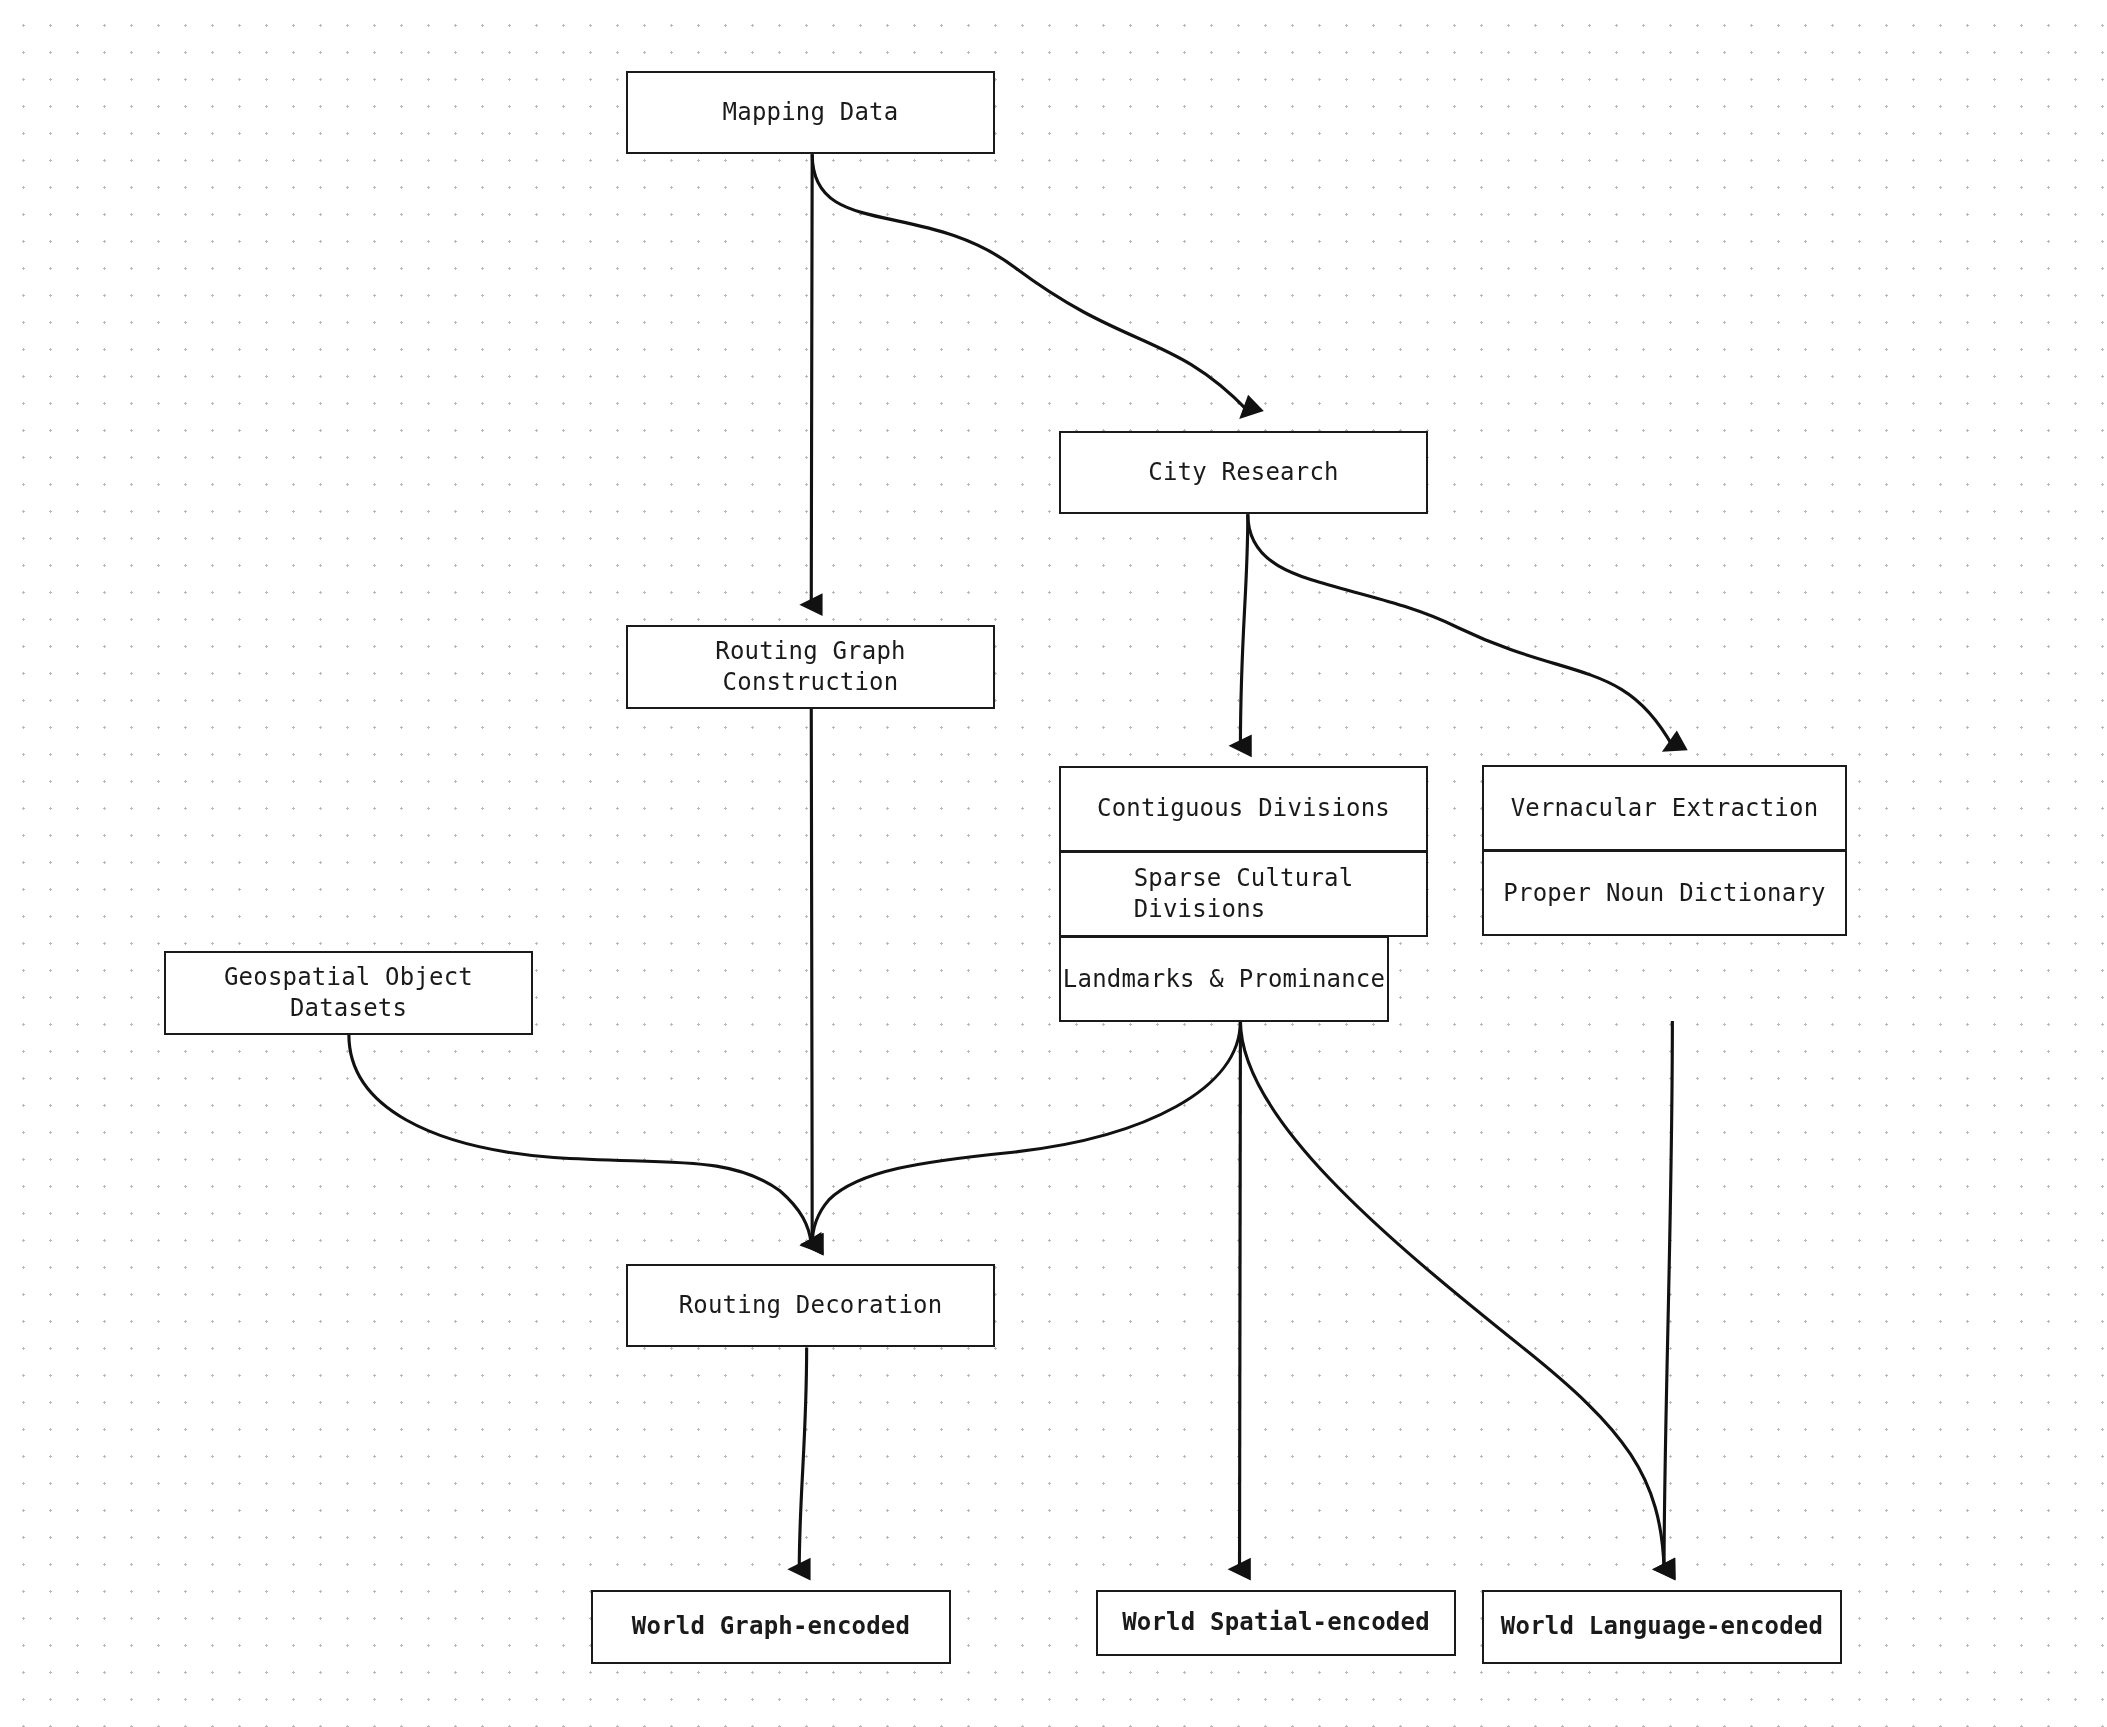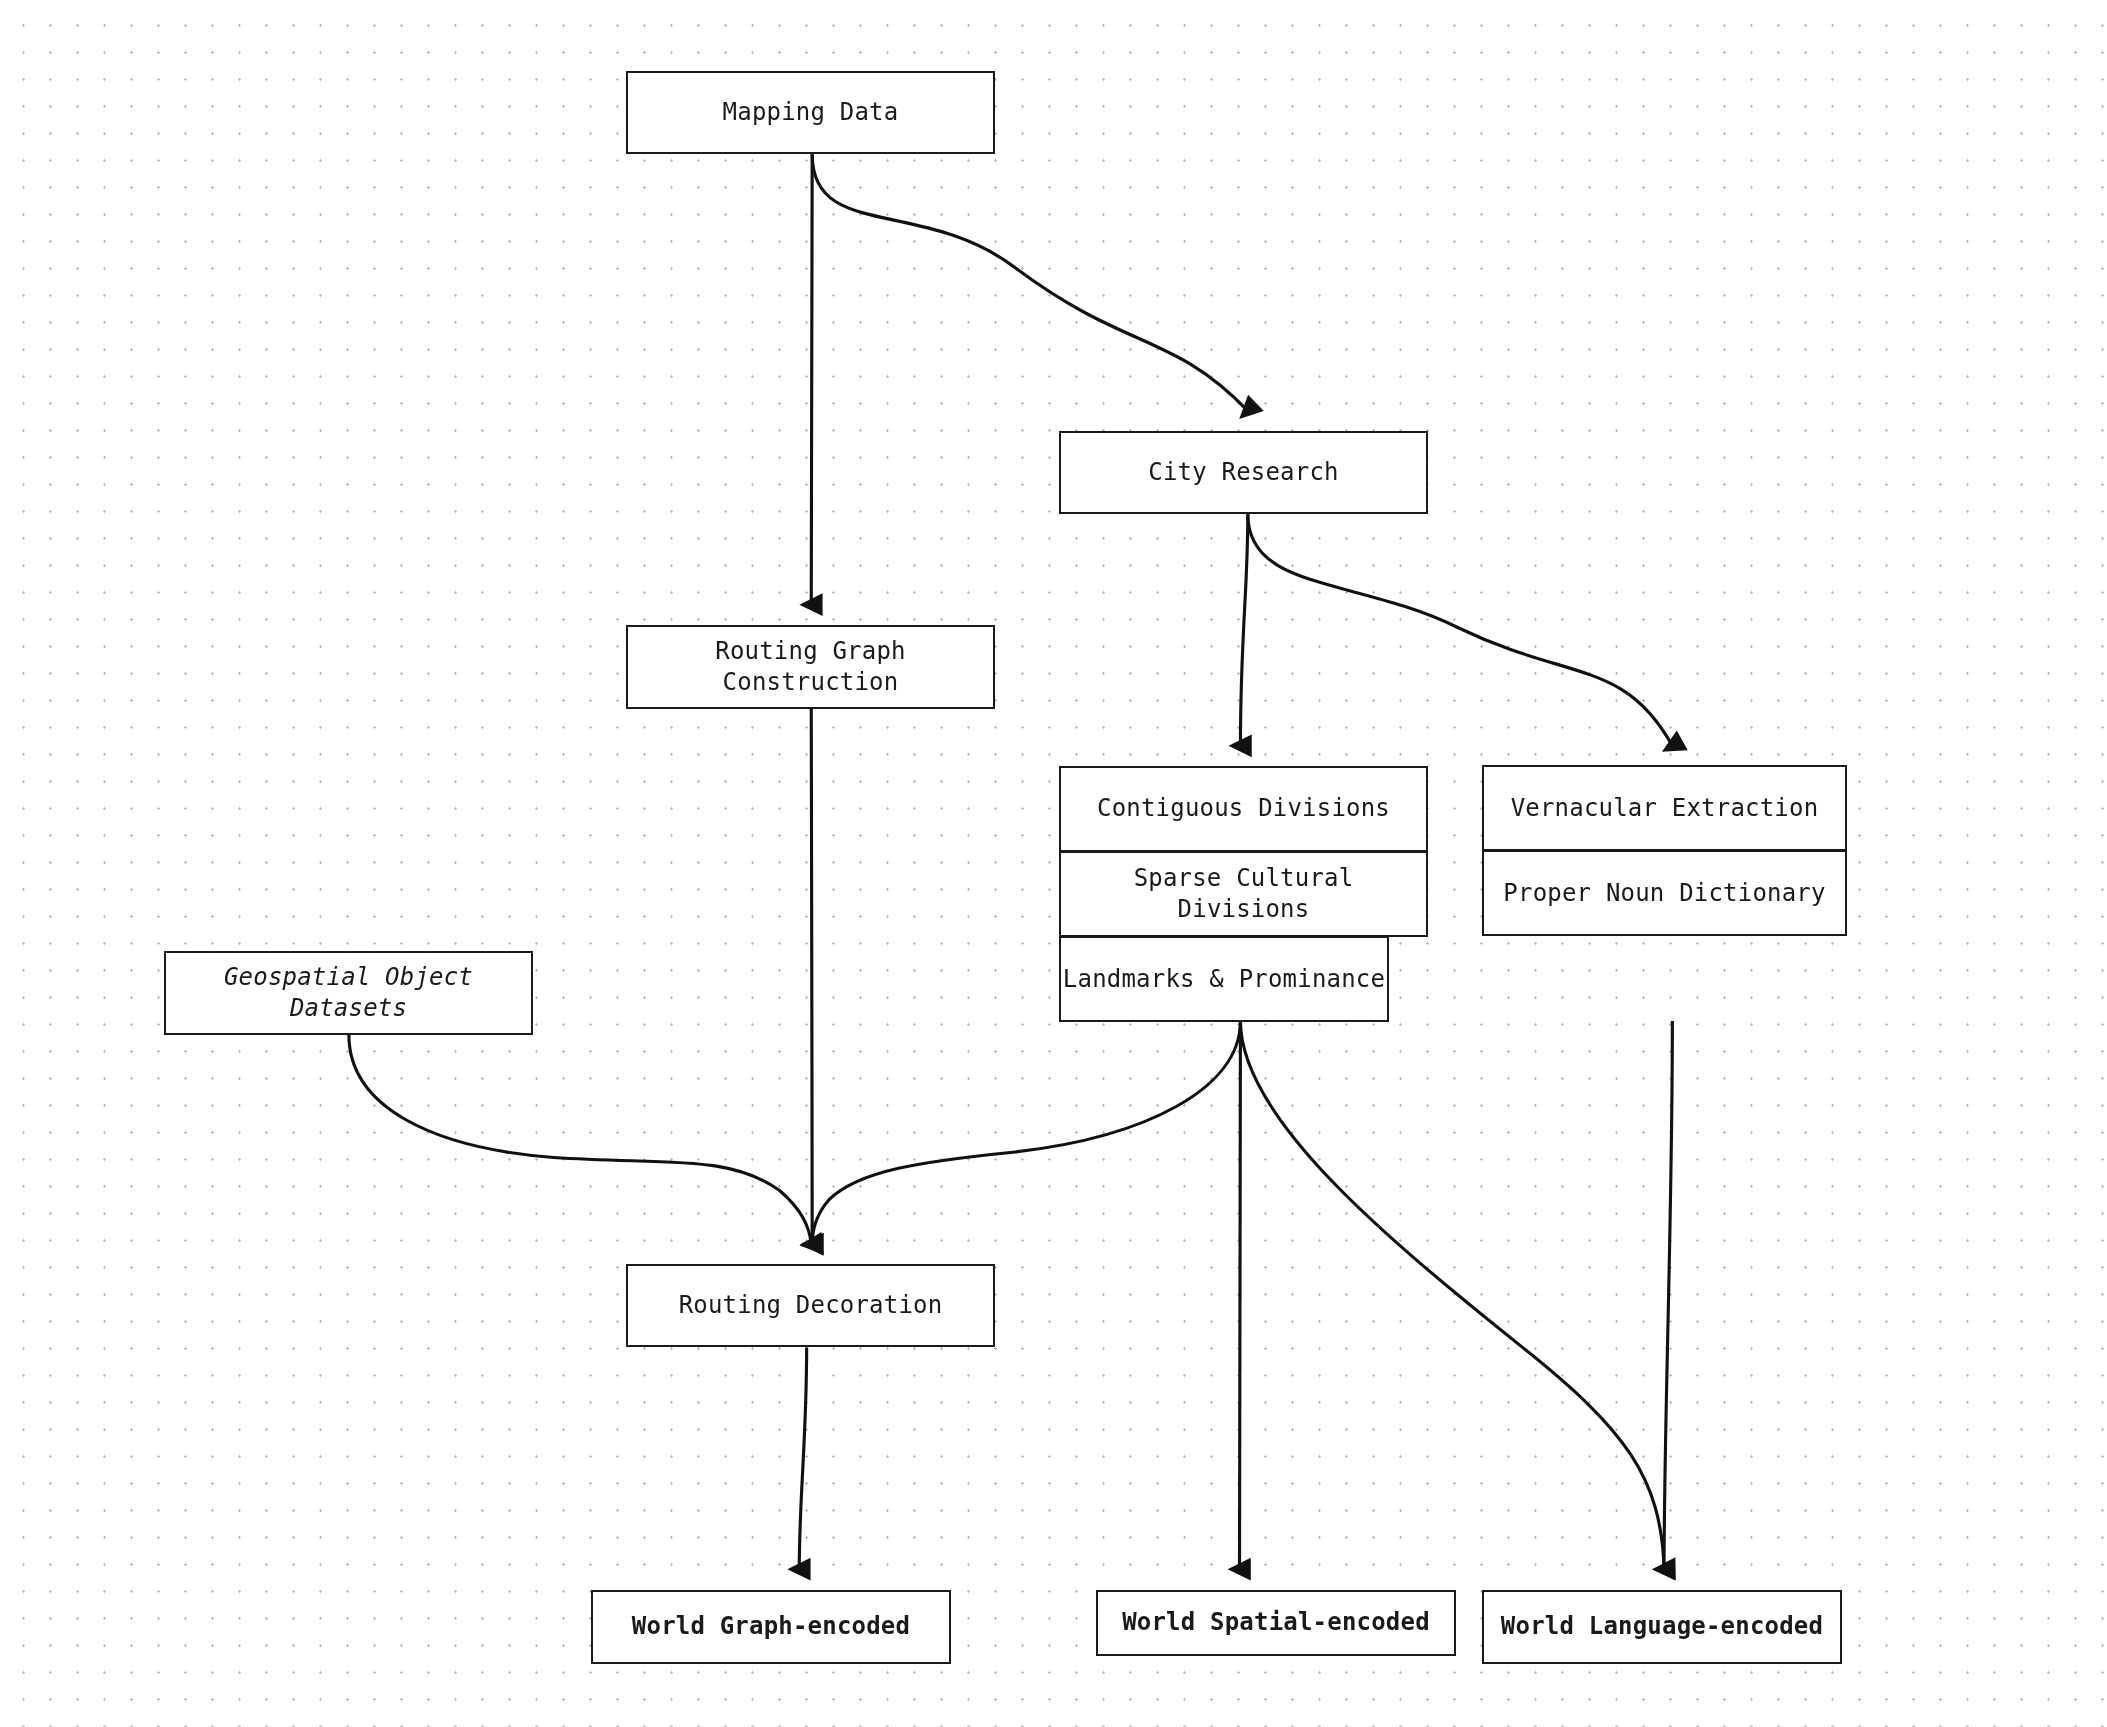--- a/index.html
+++ b/index.html
@@ -49,21 +49,20 @@
     position: absolute;
     box-sizing: border-box;
   }
   .stack .cell {
     box-sizing: border-box;
     background: #ffffff;
     border: 2.8px solid #1a1a1a;
     display: flex;
     align-items: center;
     justify-content: center;
-    text-align: center;
     color: #1a1a1a;
     font-family: "DejaVu Sans Mono", "Liberation Mono", monospace;
     font-size: 24px;
     line-height: 1.30;
     letter-spacing: 0.2px;
     white-space: pre-line;
   }
 </style>
 </head>
 <body>
@@ -87,21 +86,21 @@
         <path d="M 1344 1106 C 1344 1210, 1500 1340, 1650 1460 C 1760 1548, 1800 1600, 1803 1700" fill="none" stroke="#111111" stroke-width="3.4" stroke-linecap="butt" marker-end="url(#arrowhead)"></path>
         <path d="M 874 1460 C 874 1560, 866 1620, 866 1700" fill="none" stroke="#111111" stroke-width="3.4" stroke-linecap="butt" marker-end="url(#arrowhead)"></path>
         <path d="M 1812 1106 C 1812 1320, 1803 1540, 1803 1700" fill="none" stroke="#111111" stroke-width="3.4" stroke-linecap="butt" marker-end="url(#arrowhead)"></path>
       </g>
   </svg>
   <div id="node-layer">
       <div class="node" style="left: 626px; top: 71px; width: 369px; height: 83px; border-color: rgb(26, 26, 26);"><span>Mapping Data</span></div>
       <div class="node" style="left: 1059px; top: 431px; width: 369px; height: 83px; border-color: rgb(26, 26, 26);"><span>City Research</span></div>
       <div class="node" style="left: 626px; top: 625px; width: 369px; height: 84px; border-color: rgb(26, 26, 26);"><span>Routing Graph
 Construction</span></div>
-      <div class="node" style="left: 164px; top: 951px; width: 369px; height: 84px; border-color: rgb(26, 26, 26); font-style: italic;"><span>Geospatial Object
+      <div class="node" style="left: 164px; top: 951px; width: 369px; height: 84px; border-color: rgb(26, 26, 26);"><span>Geospatial Object
 Datasets</span></div>
       <div class="node" style="left: 626px; top: 1264px; width: 369px; height: 83px; border-color: rgb(26, 26, 26);"><span>Routing Decoration</span></div>
       <div class="node bold" style="left: 591px; top: 1590px; width: 360px; height: 74px; border-color: rgb(26, 26, 26);"><span>World Graph-encoded</span></div>
       <div class="node bold" style="left: 1060px; top: 1590px; width: 360px; height: 66px; border-color: rgb(26, 26, 26); margin-left: 36px;"><span>World Spatial-encoded</span></div>
       <div class="node bold" style="left: 1482px; top: 1590px; width: 360px; height: 74px; border-color: rgb(26, 26, 26);"><span>World Language-encoded</span></div>
       <div class="stack" style="left: 1059px; top: 766px; width: 369px;">
         <div class="cell" style="width: 369px; height: 86px; margin-top: 0px; border-color: rgb(26, 26, 26);"><span>Contiguous Divisions</span></div>
         <div class="cell" style="width: 369px; height: 86px; margin-top: -0.9px; border-color: rgb(26, 26, 26);"><span>Sparse Cultural
 Divisions</span></div>
         <div class="cell" style="width: 330px; height: 86px; margin-top: -0.9px; border-color: rgb(26, 26, 26);"><span>Landmarks &amp; Prominance</span></div>

